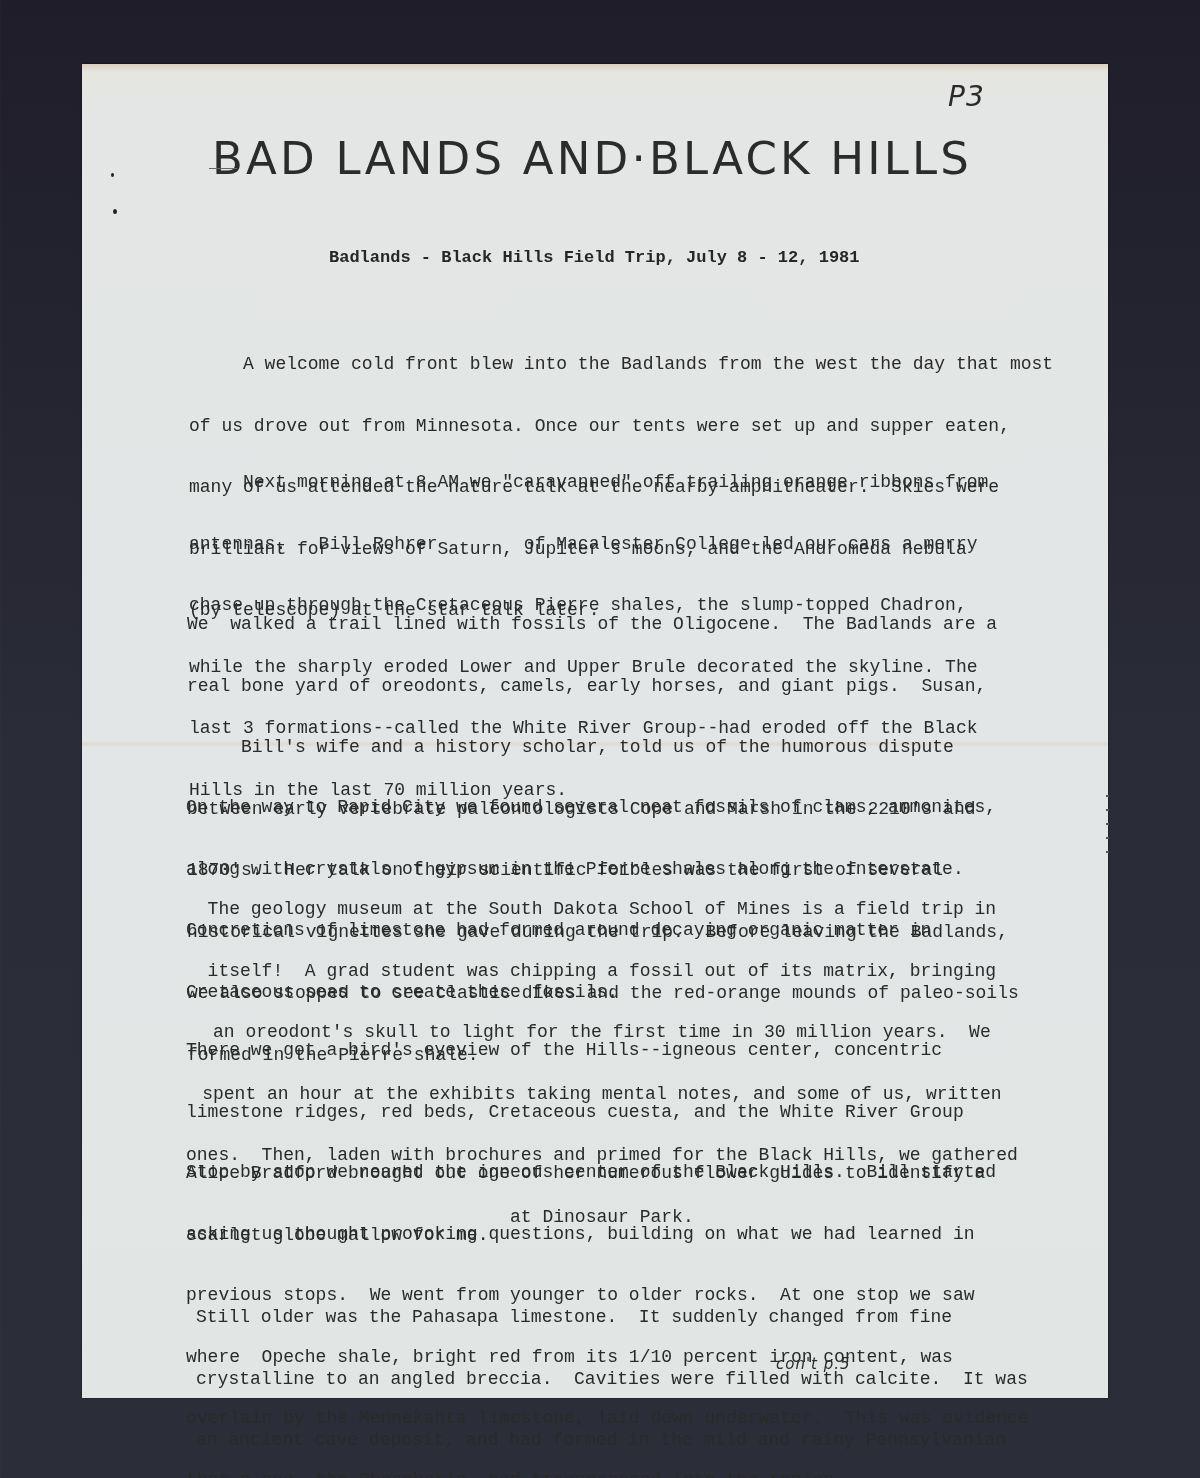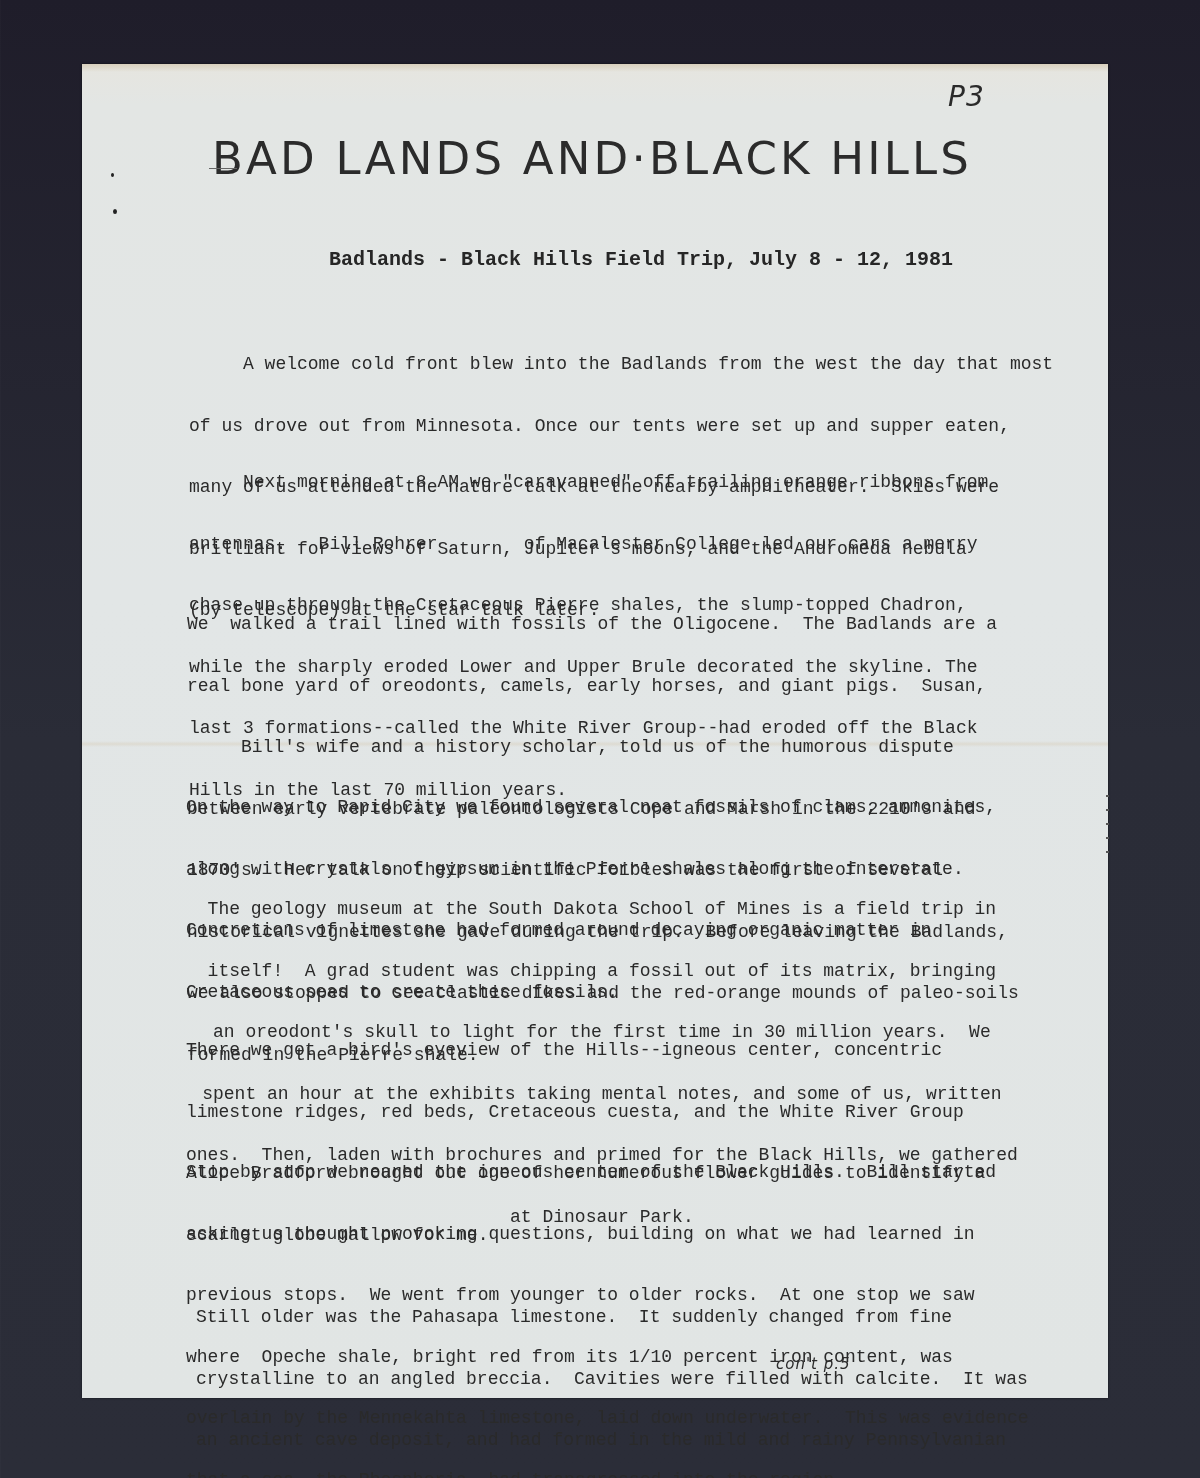--- a/index.html
+++ b/index.html
@@ -43,21 +43,21 @@
     font-size: 45px; letter-spacing: 3.2px;
     color: #2b2b2b; font-weight: normal;
     white-space: nowrap;
   }
   .title-underline {
     position: absolute; left: 209px; top: 168px; width: 28px; height: 1px;
     background: #666;
   }
   .subtitle {
     position: absolute; left: 329px; top: 248px;
-    font-size: 20px; font-weight: bold; color: #262626;
+    font-size: 17px; font-weight: bold; color: #262626;
     white-space: nowrap;
   }
   .para {
     position: absolute;
     font-size: 18px; line-height: 20.5px;
     color: #2a2a2a;
     white-space: pre;
     margin: 0;
   }
   .para .line { display: block; }

